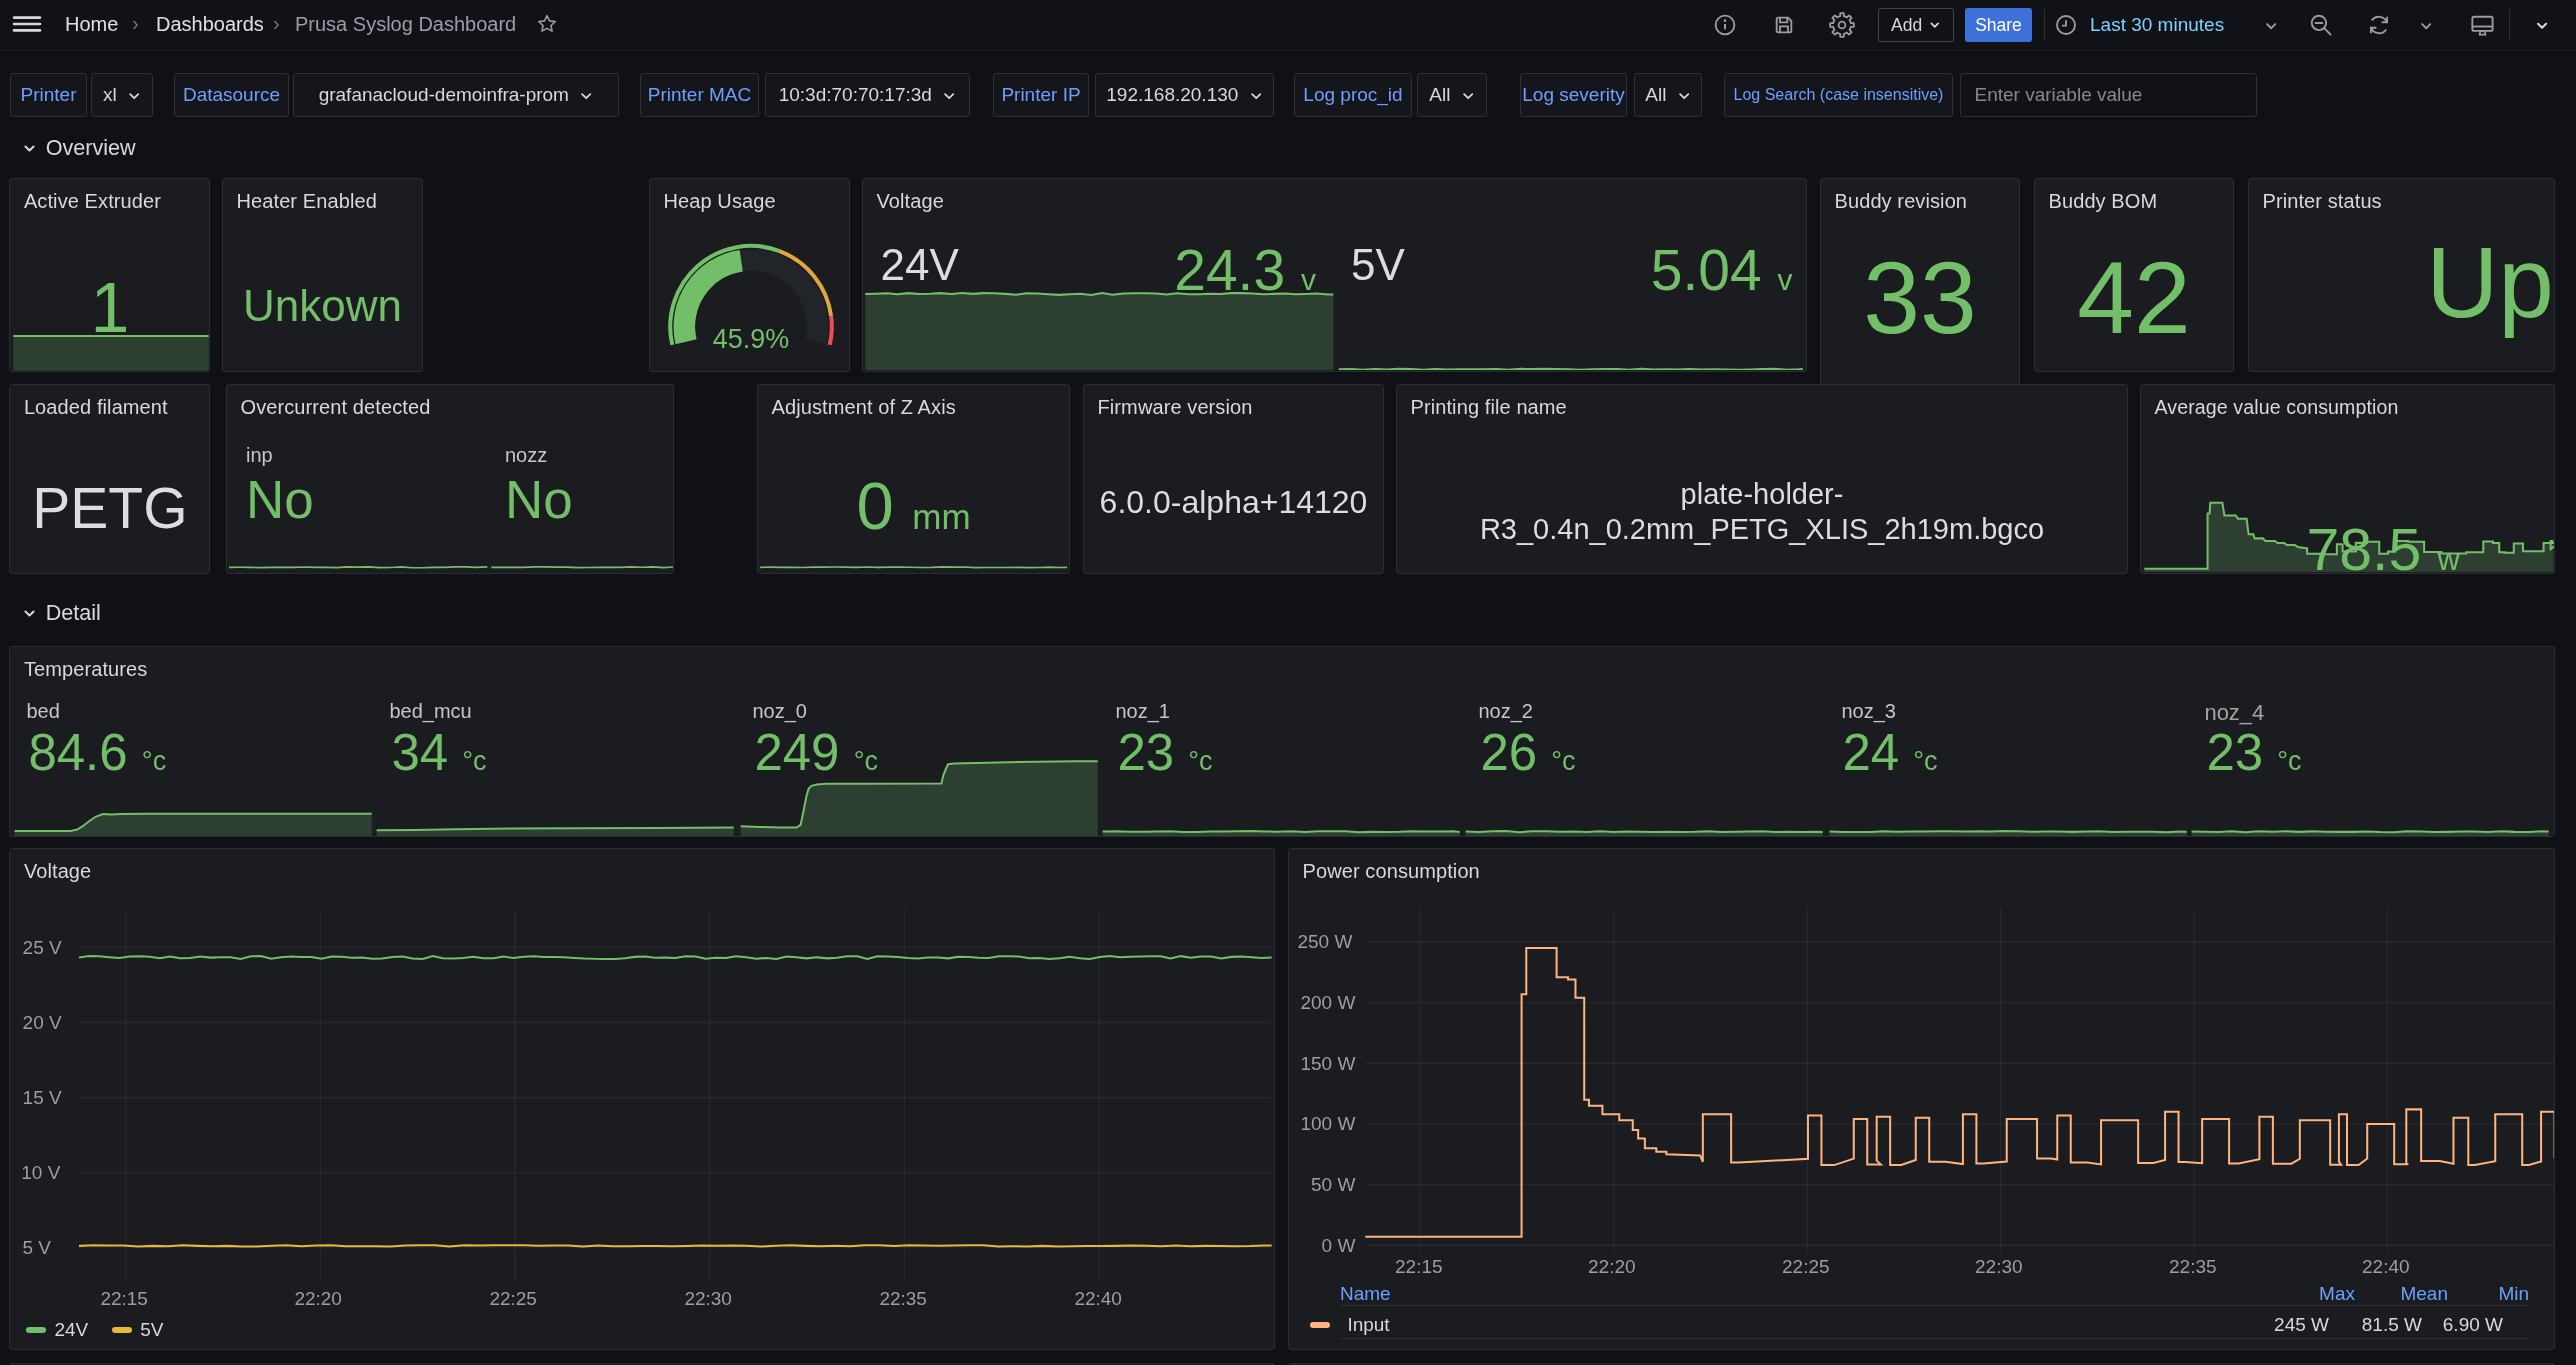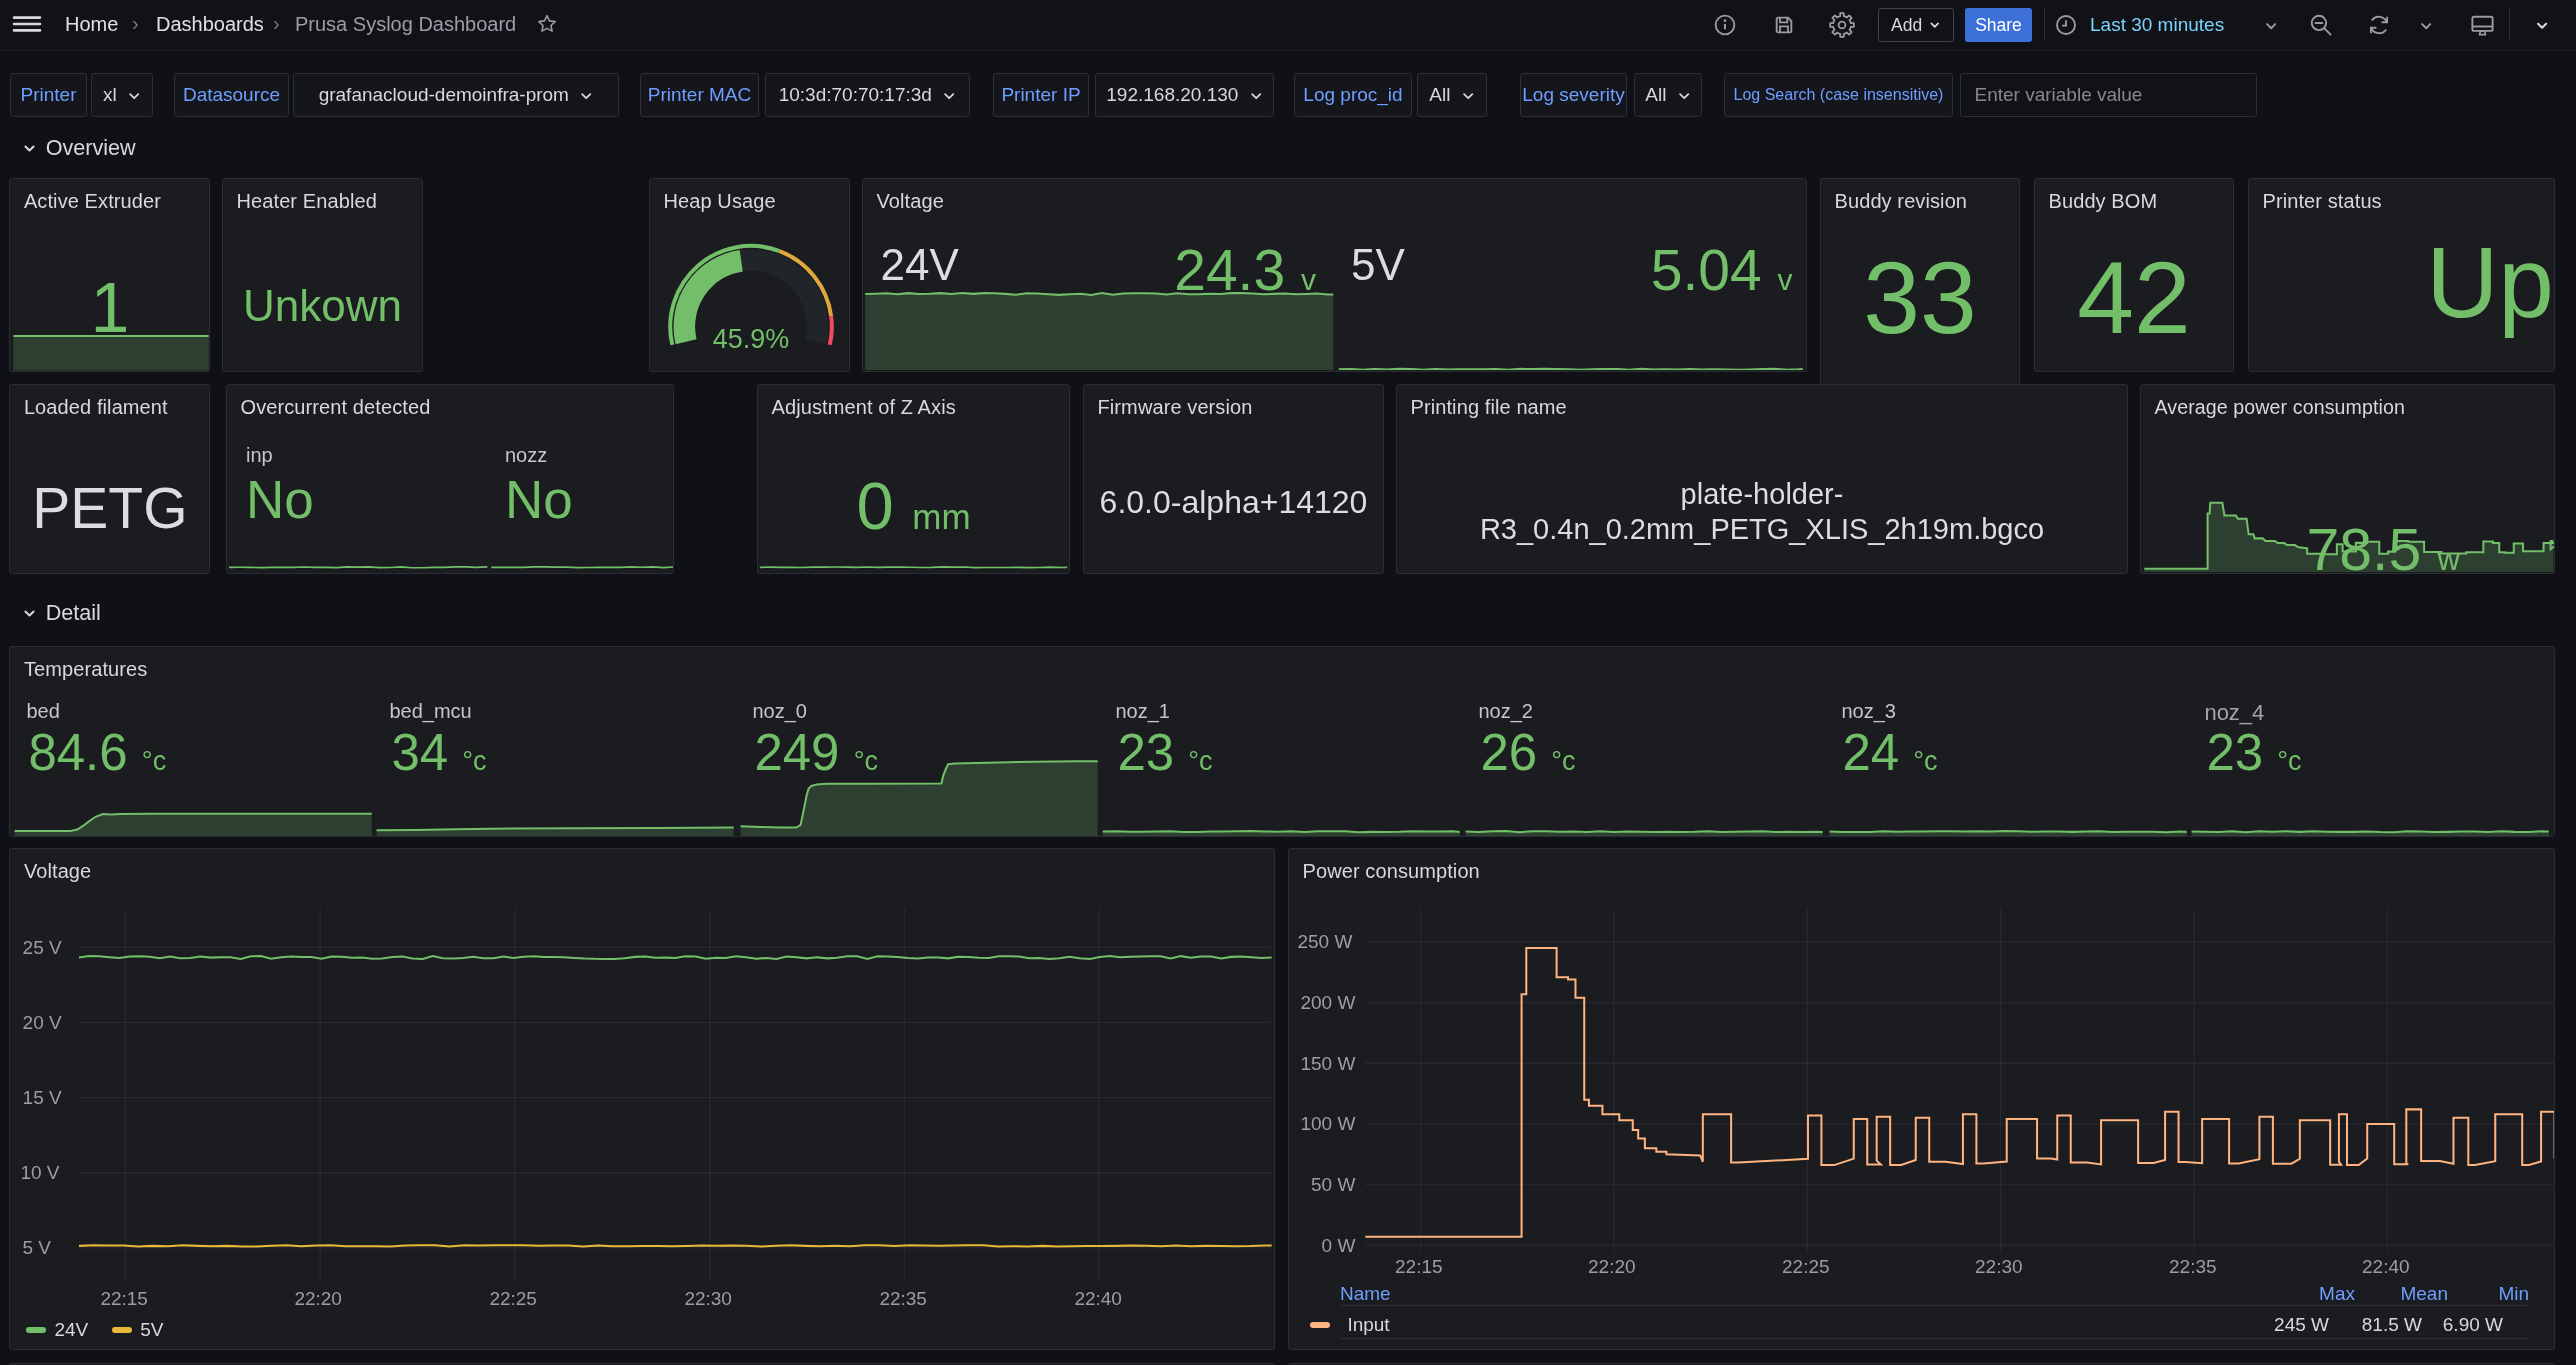--- a/index.html
+++ b/index.html
@@ -194,21 +194,21 @@
     </div>
     <div class="panel" style="left:1083px;top:384px;width:301px;height:190px">
       <div class="ptitle" style="">Firmware version</div>
       <div class="statl" style="width:100%;text-align:center;top:99px;font-size:32px;color:#dcdde2">6.0.0-alpha+14120</div>
     </div>
     <div class="panel" style="left:1396px;top:384px;width:732px;height:190px">
       <div class="ptitle" style="">Printing file name</div>
       <div class="statl" style="width:100%;text-align:center;top:92px;font-size:29px;color:#dcdde2;line-height:35px">plate-holder-<br>R3_0.4n_0.2mm_PETG_XLIS_2h19m.bgco</div>
     </div>
     <div class="panel" style="left:2140px;top:384px;width:415px;height:190px">
-      <div class="ptitle" style="font-size:19.6px">Average power consumption</div>
+      <div class="ptitle" style="font-size:19.6px">Average value consumption</div>
       <svg width="413" height="187" style="position:absolute;left:0;top:0" viewBox="0 0 612 278">
         <path d="M4.0 273.0L98.0 273.0L98.0 191.0L101.0 191.0L102.0 175.0L120.0 175.0L123.0 194.0L140.0 194.0L143.0 199.0L156.0 199.0L159.0 222.0L166.0 222.0L168.0 228.0L180.0 228.0L184.0 232.0L198.0 232.0L202.0 235.0L212.0 235.0L216.0 238.0L228.0 238.0L232.0 241.0L246.0 243.0L246.0 251.0L265.2 251.0L265.2 251.6L290.2 251.6L290.2 236.7L298.7 236.7L298.7 247.6L318.4 247.6L318.4 234.7L334.8 234.7L334.8 233.1L353.2 233.1L353.2 250.8L366.2 250.8L366.2 247.7L377.1 247.7L377.1 232.0L396.2 232.0L396.2 233.1L419.9 233.1L419.9 248.4L445.5 248.4L445.5 250.4L470.8 250.4L470.8 250.5L482.5 250.5L482.5 248.5L507.9 248.5L507.9 232.7L522.4 232.7L522.4 235.0L531.6 235.0L531.6 248.7L539.7 248.7L539.7 249.4L553.2 249.4L553.2 235.5L566.9 235.5L566.9 247.1L576.0 247.1L576.0 247.1L597.5 247.1L597.5 234.9L619.6 234.9L608.0 244.0L608.0 232.0L612.0 232.0L612.0 278.0L4.0 278.0Z" fill="rgba(115,191,105,0.22)"></path>
         <path d="M4.0 273.0L98.0 273.0L98.0 191.0L101.0 191.0L102.0 175.0L120.0 175.0L123.0 194.0L140.0 194.0L143.0 199.0L156.0 199.0L159.0 222.0L166.0 222.0L168.0 228.0L180.0 228.0L184.0 232.0L198.0 232.0L202.0 235.0L212.0 235.0L216.0 238.0L228.0 238.0L232.0 241.0L246.0 243.0L246.0 251.0L265.2 251.0L265.2 251.6L290.2 251.6L290.2 236.7L298.7 236.7L298.7 247.6L318.4 247.6L318.4 234.7L334.8 234.7L334.8 233.1L353.2 233.1L353.2 250.8L366.2 250.8L366.2 247.7L377.1 247.7L377.1 232.0L396.2 232.0L396.2 233.1L419.9 233.1L419.9 248.4L445.5 248.4L445.5 250.4L470.8 250.4L470.8 250.5L482.5 250.5L482.5 248.5L507.9 248.5L507.9 232.7L522.4 232.7L522.4 235.0L531.6 235.0L531.6 248.7L539.7 248.7L539.7 249.4L553.2 249.4L553.2 235.5L566.9 235.5L566.9 247.1L576.0 247.1L576.0 247.1L597.5 247.1L597.5 234.9L619.6 234.9L608.0 244.0L608.0 232.0L612.0 232.0" stroke="#73BF69" stroke-width="3" fill="none"></path>
       </svg>
       <div class="statv" style="right:94px;top:131px;font-size:59px">78.5 <span style="font-size:31px">w</span></div>
     </div>
     <div class="panel" style="left:9.4px;top:646px;width:2546px;height:191px">
       <div class="ptitle" style="">Temperatures</div>
       <svg width="359" height="190" style="position:absolute;left:2.7px;top:0" viewBox="0 0 532 282">
         <path d="M2.0 273.0L85.0 273.0L95.0 271.0L103.0 266.0L112.0 259.0L122.0 252.0L133.0 248.0L145.0 248.5L160.0 248.0L200.0 247.5L260.0 247.5L300.0 247.5L340.0 247.5L380.0 247.5L420.0 247.5L460.0 247.5L500.0 247.5L532.0 247.5L532.0 282.0L2.0 282.0Z" fill="rgba(115,191,105,0.22)"></path>
@@ -266,21 +266,21 @@
         <line x1="749" y1="88" x2="749" y2="640" stroke="rgba(204,204,220,0.07)" stroke-width="2"></line>
         <line x1="1038" y1="88" x2="1038" y2="640" stroke="rgba(204,204,220,0.07)" stroke-width="2"></line>
         <line x1="1327" y1="88" x2="1327" y2="640" stroke="rgba(204,204,220,0.07)" stroke-width="2"></line>
         <line x1="1616" y1="88" x2="1616" y2="640" stroke="rgba(204,204,220,0.07)" stroke-width="2"></line>
         <path d="M102.0 161.0L117.0 158.9L132.0 159.3L147.0 160.5L162.0 161.8L177.0 159.4L192.0 159.3L207.0 159.8L222.0 162.1L237.0 159.4L252.0 162.1L267.0 161.7L282.0 159.4L297.0 161.2L312.0 160.8L327.0 160.6L342.0 163.2L357.0 159.2L372.0 158.9L387.0 162.9L402.0 160.6L417.0 159.7L432.0 160.3L447.0 160.4L462.0 163.0L477.0 159.7L492.0 159.8L507.0 161.4L522.0 161.2L537.0 163.0L552.0 162.5L567.0 160.4L582.0 159.7L597.0 162.5L612.0 163.2L627.0 158.9L642.0 162.0L657.0 162.6L672.0 161.7L687.0 159.8L702.0 162.3L717.0 162.0L732.0 159.7L747.0 161.6L762.0 159.8L777.0 159.0L792.0 160.3L807.0 160.3L822.0 160.5L837.0 161.6L852.0 162.5L867.0 163.0L882.0 163.1L897.0 163.2L912.0 162.3L927.0 160.1L942.0 159.6L957.0 161.5L972.0 161.2L987.0 161.8L1002.0 159.2L1017.0 159.6L1032.0 162.9L1047.0 161.4L1062.0 161.9L1077.0 159.2L1092.0 160.6L1107.0 162.8L1122.0 161.7L1137.0 163.2L1152.0 159.7L1167.0 160.8L1182.0 162.3L1197.0 160.8L1212.0 162.3L1227.0 161.3L1242.0 159.3L1257.0 159.2L1272.0 163.1L1287.0 159.3L1302.0 159.7L1317.0 160.3L1332.0 161.9L1347.0 162.6L1362.0 160.9L1377.0 161.0L1392.0 162.3L1407.0 160.0L1422.0 160.4L1437.0 161.5L1452.0 161.6L1467.0 159.0L1482.0 159.3L1497.0 159.4L1512.0 162.0L1527.0 161.8L1542.0 163.1L1557.0 162.2L1572.0 159.9L1587.0 162.2L1602.0 163.1L1617.0 160.3L1632.0 158.8L1647.0 160.5L1662.0 160.0L1677.0 159.6L1692.0 159.0L1707.0 159.3L1722.0 162.6L1737.0 159.0L1752.0 161.5L1767.0 159.7L1782.0 159.7L1797.0 162.4L1812.0 160.1L1827.0 159.6L1842.0 160.8L1857.0 161.9L1872.0 161.1" stroke="#73BF69" stroke-width="3" fill="none"></path>
         <path d="M102.0 589.0L124.0 588.2L146.0 588.4L168.0 588.6L190.0 589.8L212.0 589.0L234.0 589.4L256.0 588.2L278.0 589.0L300.0 589.7L322.0 589.0L344.0 589.9L366.0 589.8L388.0 588.7L410.0 588.0L432.0 589.5L454.0 588.3L476.0 588.0L498.0 589.5L520.0 589.7L542.0 589.7L564.0 589.9L586.0 588.4L608.0 588.2L630.0 588.2L652.0 590.0L674.0 588.2L696.0 588.3L718.0 588.0L740.0 588.1L762.0 588.1L784.0 588.7L806.0 588.3L828.0 588.6L850.0 589.9L872.0 588.3L894.0 589.6L916.0 589.5L938.0 589.1L960.0 589.2L982.0 589.5L1004.0 589.2L1026.0 588.5L1048.0 588.7L1070.0 588.5L1092.0 588.8L1114.0 590.0L1136.0 588.9L1158.0 588.1L1180.0 589.0L1202.0 589.6L1224.0 588.9L1246.0 589.4L1268.0 588.2L1290.0 588.1L1312.0 589.3L1334.0 588.1L1356.0 588.6L1378.0 588.8L1400.0 588.4L1422.0 588.1L1444.0 588.0L1466.0 589.9L1488.0 589.4L1510.0 589.9L1532.0 589.0L1554.0 589.9L1576.0 589.7L1598.0 589.2L1620.0 589.1L1642.0 589.0L1664.0 588.5L1686.0 588.8L1708.0 589.4L1730.0 588.4L1752.0 589.7L1774.0 589.0L1796.0 589.2L1818.0 589.6L1840.0 589.3L1862.0 588.3L1872.0 588.5" stroke="#EAB839" stroke-width="3" fill="none"></path>
       </svg>
       <div class="axis" style="left:1.3px;width:50px;top:88px;text-align:right">25 V</div>
       <div class="axis" style="left:1.3px;width:50px;top:163px;text-align:right">20 V</div>
       <div class="axis" style="left:1.3px;width:50px;top:238px;text-align:right">15 V</div>
-      <div class="axis" style="left:10px;width:50px;top:313px;text-align:left">10 V</div>
+      <div class="axis" style="left:0;width:50px;top:313px;text-align:right">10 V</div>
       <div class="axis" style="left:1.3px;width:50px;top:388px;text-align:center">5 V</div>
       <div class="axis" style="left:90px;top:439px">22:15</div>
       <div class="axis" style="left:284px;top:439px">22:20</div>
       <div class="axis" style="left:479px;top:439px">22:25</div>
       <div class="axis" style="left:674px;top:439px">22:30</div>
       <div class="axis" style="left:869px;top:439px">22:35</div>
       <div class="axis" style="left:1064px;top:439px">22:40</div>
       <div class="leg" style="left:16px;top:470px"><span class="pill" style="background:#73BF69"></span>24V<span class="pill" style="background:#EAB839;margin-left:24px"></span>5V</div>
     </div>
     <div class="panel" style="left:1288px;top:848px;width:1267px;height:502px">

